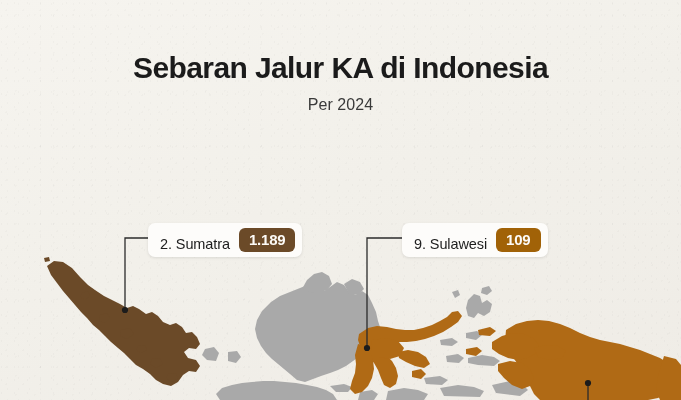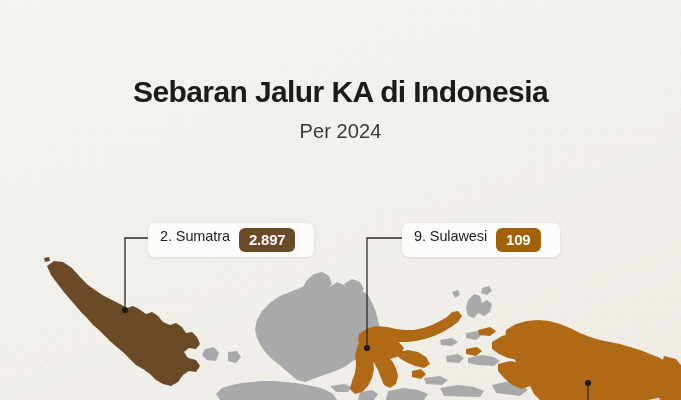--- a/index.html
+++ b/index.html
@@ -27,31 +27,31 @@
   
   .header {
     position: absolute;
     top: 0; left: 0;
     width: 681px;
     text-align: center;
     z-index: 40;
   }
   .title {
     margin: 0;
-    padding-top: 76px;
+    padding-top: 52px;
     font-size: 30px;
     font-weight: 700;
     letter-spacing: -0.6px;
     color: #1b1b1b;
     line-height: 1.05;
   }
   .subtitle {
     margin: 0;
     padding-top: 12px;
-    font-size: 20px;
+    font-size: 16px;
     font-weight: 400;
     color: #3a3a3a;
     letter-spacing: 0.1px;
   }
 
   
   .map-layer {
     position: absolute;
     left: 0; top: 0;
     width: 681px;
@@ -68,25 +68,25 @@
     height: 400px;
     z-index: 20;
     pointer-events: none;
   }
 
   
   .callout {
     position: absolute;
     z-index: 30;
     display: flex;
-    align-items: flex-start;
+    align-items: flex-end;
     gap: 9px;
     background: #fdfcfa;
     border-radius: 7px;
-    padding: 5px 19px 5px 12px;
+    padding: 5px 7px 5px 12px;
     box-shadow: 0 1px 3px rgba(0,0,0,0.10);
     white-space: nowrap;
   }
   .callout-label {
     font-size: 14.5px;
     font-weight: 400;
     color: #1d1d1d;
     letter-spacing: -0.1px;
   }
   .badge {
@@ -214,21 +214,21 @@
       <path d="M402,238 L367,238 L367,348" fill="none" stroke="#2b2b2b" stroke-width="1.3"></path>
       <circle cx="367" cy="348" r="3.1" fill="#1c1c1c"></circle>
 
       <path d="M588,383 L588,400" fill="none" stroke="#2b2b2b" stroke-width="1.3"></path>
       <circle cx="588" cy="383" r="3.1" fill="#1c1c1c"></circle>
     </svg>
   </div>
 
   <div class="callout" id="callout-sumatra">
     <span class="callout-label">2. Sumatra</span>
-    <span class="badge" id="badge-sumatra" style="background: rgb(107, 74, 40);">2.897</span>
+    <span class="badge" id="badge-sumatra" style="background: rgb(107, 74, 40);">1.189</span>
   </div>
 
   <div class="callout" id="callout-sulawesi">
     <span class="callout-label">9. Sulawesi</span>
     <span class="badge" id="badge-sulawesi" style="background: #a16207;">109</span>
   </div>
 
 </div>
 
 </body></html>

